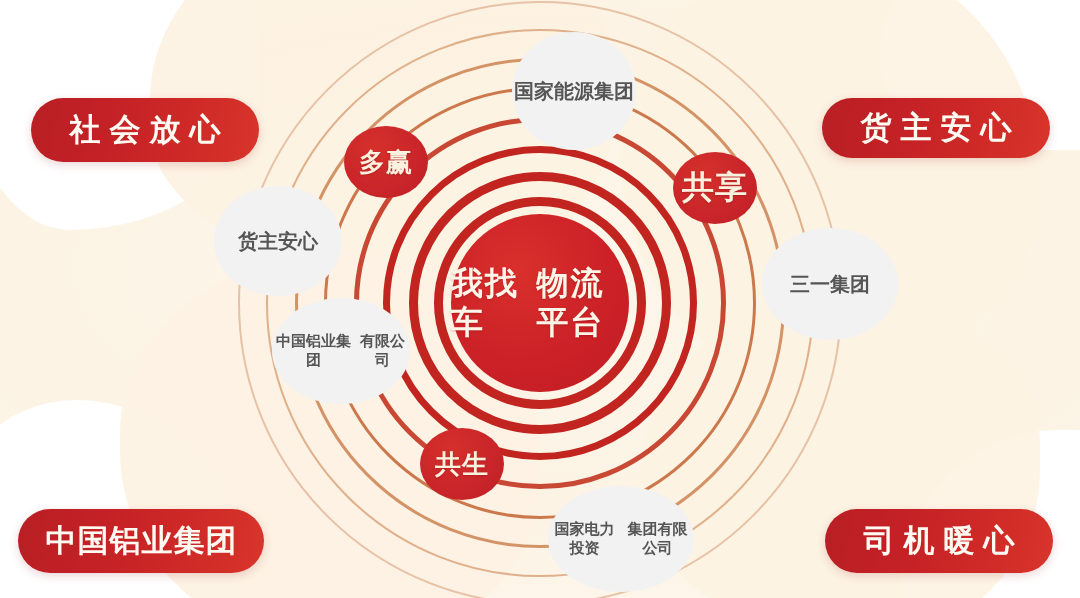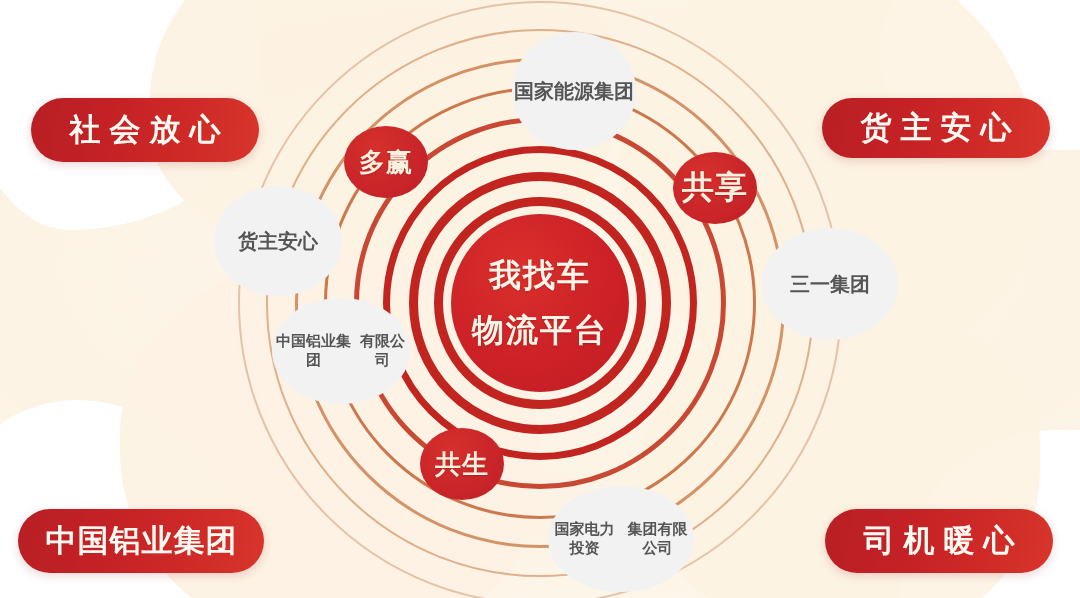--- a/index.html
+++ b/index.html
@@ -27,21 +27,21 @@
     border-style:solid;
     box-sizing:border-box;
   }
 
   
   .core{
     position:absolute;left:540px;top:303px;
     width:178px;height:178px;margin-left:-89px;margin-top:-89px;
     border-radius:50%;
     background:radial-gradient(circle at 38% 32%, #d9302c 0%, #cc2127 55%, #c01d23 100%);
-    display:flex;flex-direction:column;align-items:center;justify-content:center;
+    display:flex;flex-direction:row;align-items:center;justify-content:center;
     color:#fdf6e8;
     font-weight:700;
     line-height:1.22;
     letter-spacing:2px;
     text-shadow:0 1px 2px rgba(120,12,12,.28);
     gap:16px;
   }
   .core .l1{font-size:32px;}
   .core .l2{font-size:32px;}
 

